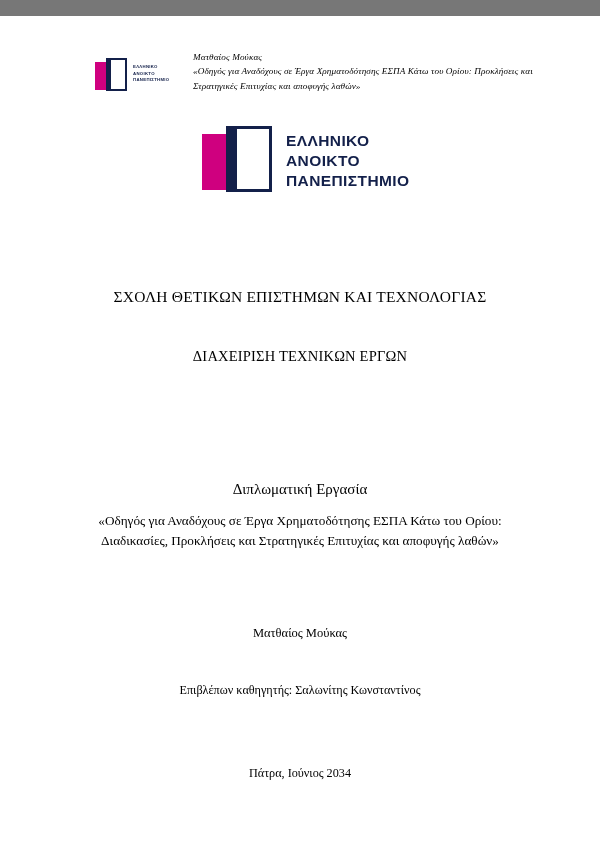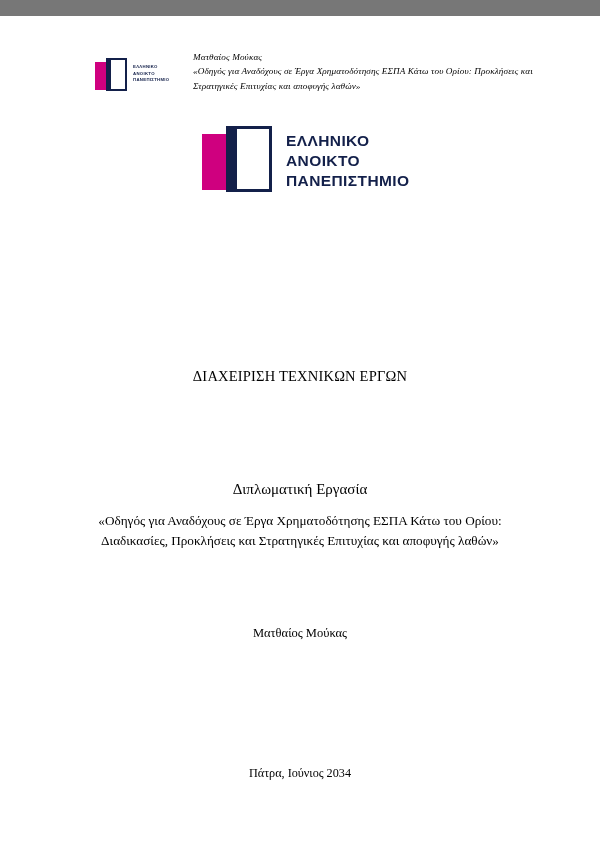--- a/index.html
+++ b/index.html
@@ -131,21 +131,21 @@
     width: 100%;
     text-align: center;
     color: #000;
   }
   .school {
     top: 272px;
     font-size: 15.5px;
     letter-spacing: 0.2px;
   }
   .dept {
-    top: 352px;
+    top: 332px;
     font-size: 14.5px;
     letter-spacing: 0.2px;
   }
   .thesis-type {
     top: 465px;
     font-size: 15px;
   }
   .thesis-title {
     top: 495px;
     font-size: 13.2px;
@@ -201,25 +201,27 @@
         <div class="spine" style="left:24px; top:0px; width:11px; height:66px;"></div>
       </div>
       <div class="words">
         <div>ΕΛΛΗΝΙΚΟ</div>
         <div>ΑΝΟΙΚΤΟ</div>
         <div>ΠΑΝΕΠΙΣΤΗΜΙΟ</div>
       </div>
     </div>
   </div>
 
+  <div class="centered school">ΣΧΟΛΗ ΘΕΤΙΚΩΝ ΕΠΙΣΤΗΜΩΝ ΚΑΙ ΤΕΧΝΟΛΟΓΙΑΣ</div>
 
   <div class="centered dept">ΔΙΑΧΕΙΡΙΣΗ ΤΕΧΝΙΚΩΝ ΕΡΓΩΝ</div>
 
   <div class="centered thesis-type">Διπλωματική Εργασία</div>
 
   <div class="centered thesis-title">«Οδηγός για Αναδόχους σε Έργα Χρηματοδότησης ΕΣΠΑ Κάτω του Ορίου: Διαδικασίες, Προκλήσεις και Στρατηγικές Επιτυχίας και αποφυγής λαθών»</div>
 
   <div class="centered author">Ματθαίος Μούκας</div>
 
+  <div class="centered supervisor">Επιβλέπων καθηγητής: Σαλωνίτης Κωνσταντίνος</div>
 
   <div class="centered place-date">Πάτρα, Ιούνιος 2034</div>
 
 </div>
 
 </body></html>

